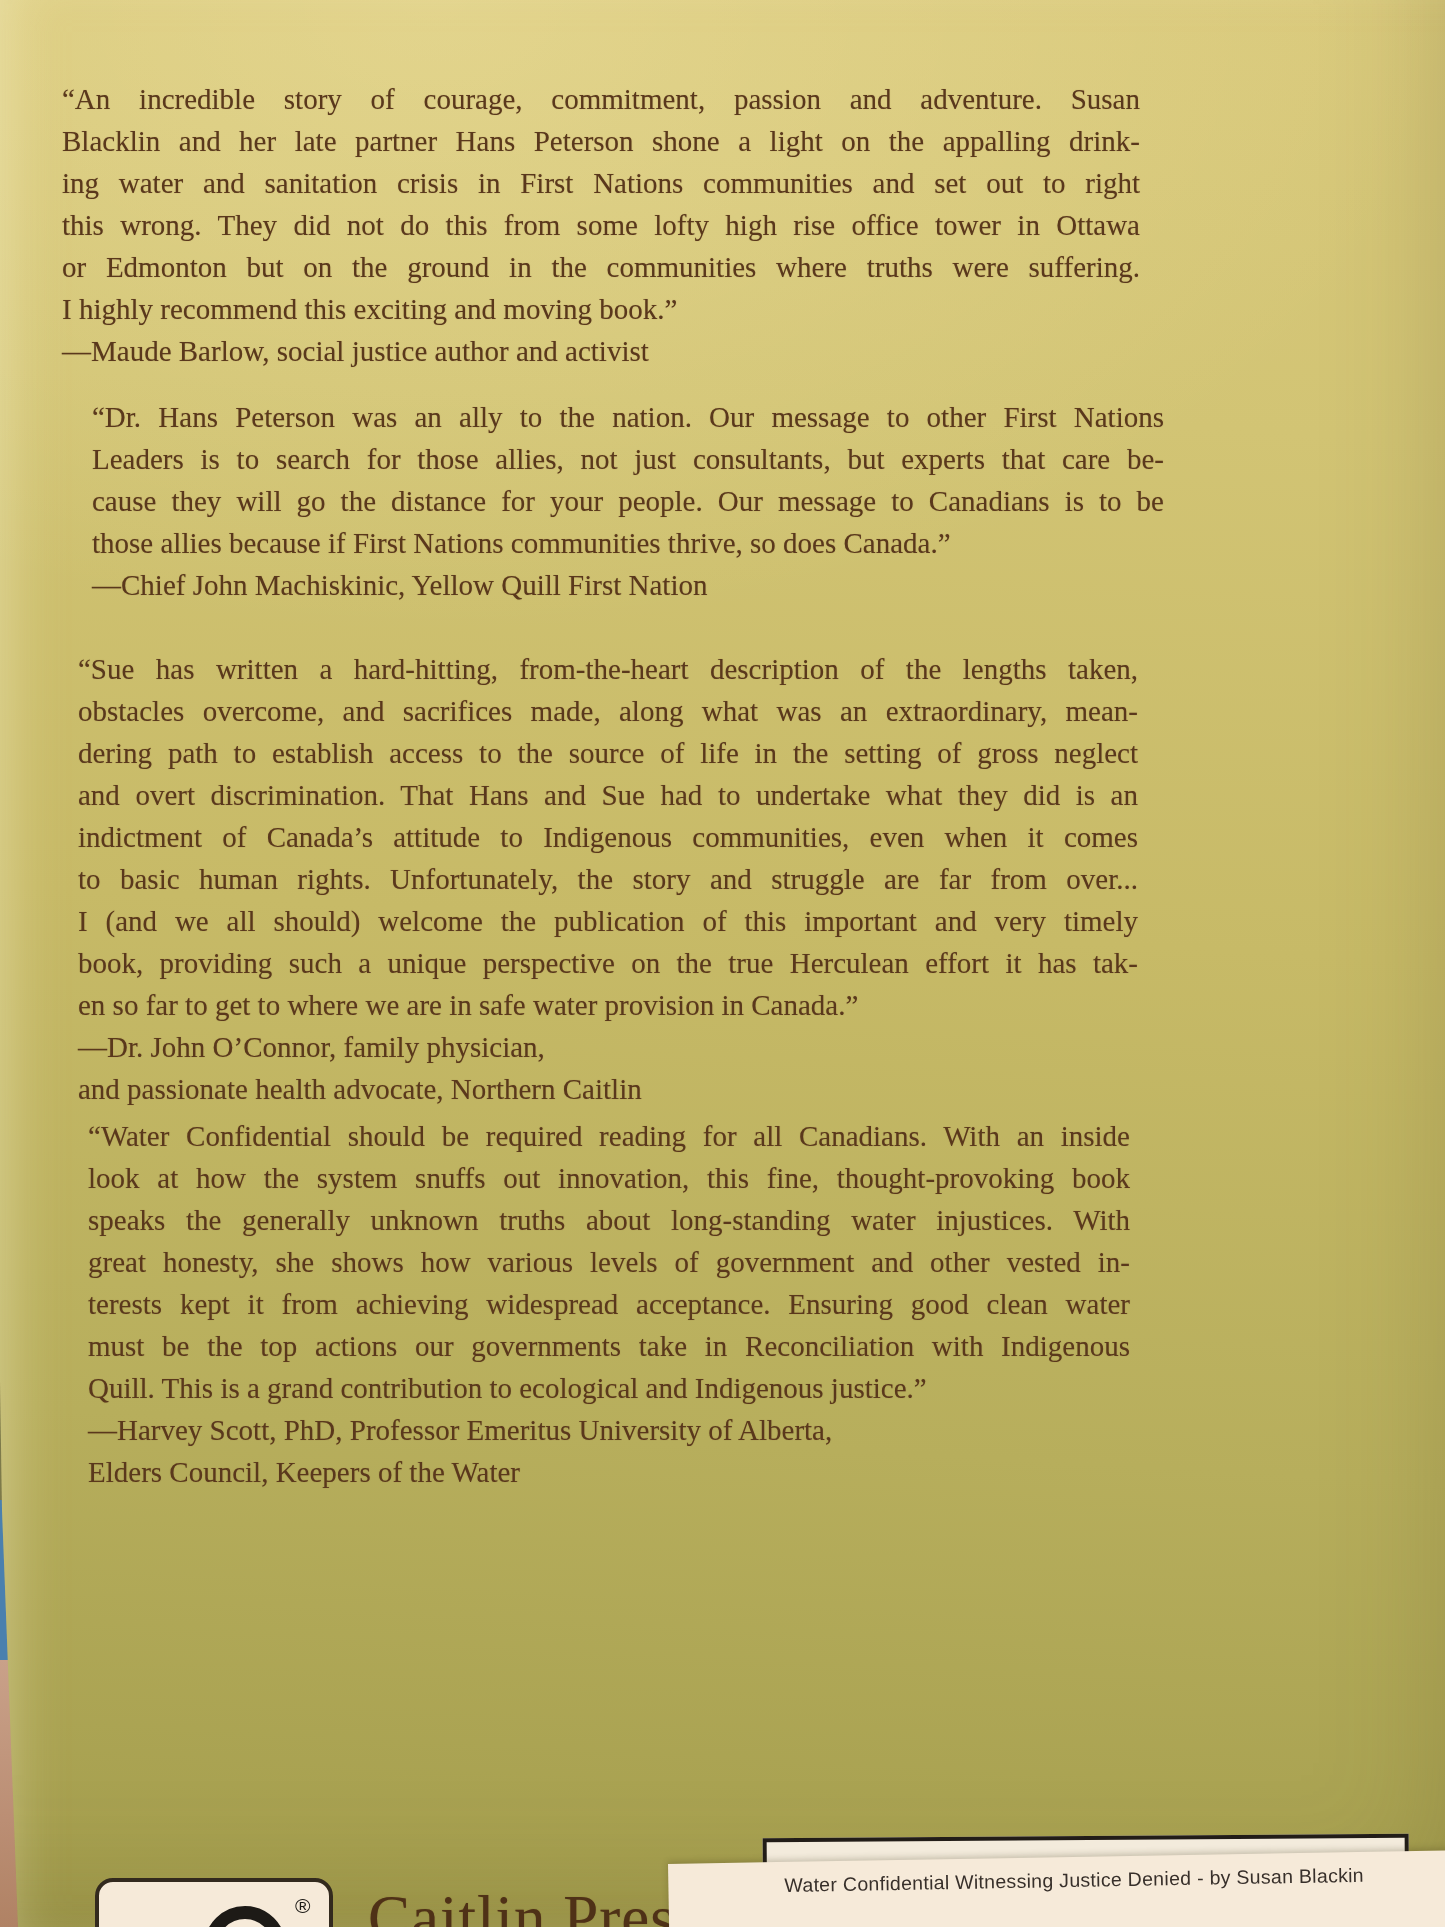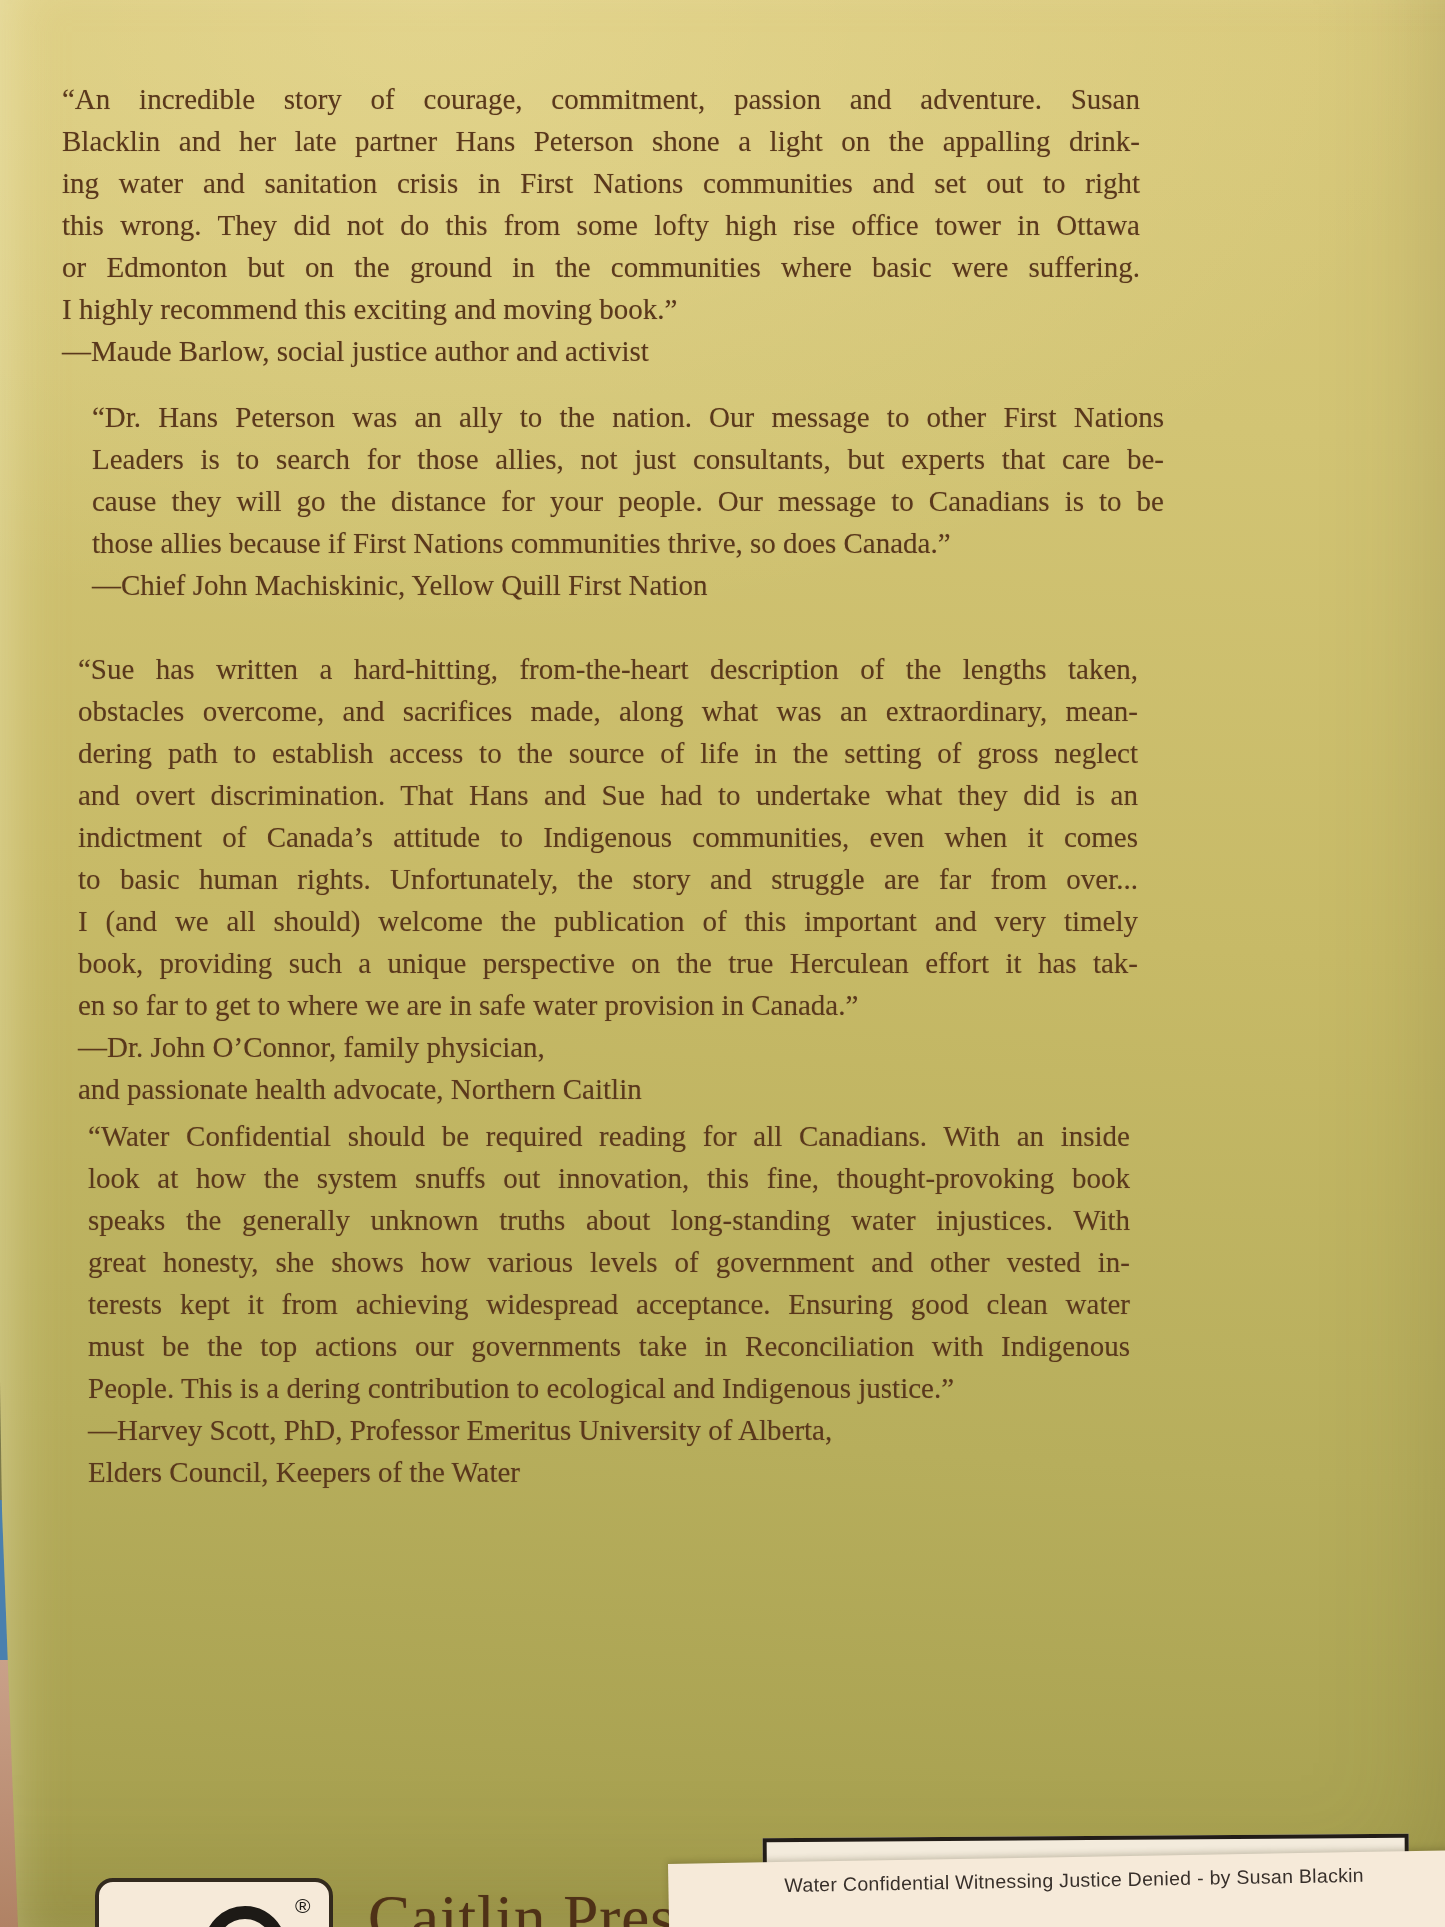--- a/index.html
+++ b/index.html
@@ -68,21 +68,21 @@
   <div class="strip-tan"></div>
 </div>
 
 <div class="cover">
 
   <section class="quote" style="left:62px;top:78px;width:1078px;">
     <div class="line">“An incredible story of courage, commitment, passion and adventure. Susan</div>
     <div class="line">Blacklin and her late partner Hans Peterson shone a light on the appalling drink-</div>
     <div class="line">ing water and sanitation crisis in First Nations communities and set out to right</div>
     <div class="line">this wrong. They did not do this from some lofty high rise office tower in Ottawa</div>
-    <div class="line">or Edmonton but on the ground in the communities where basic were suffering.</div>
+    <div class="line">or Edmonton but on the ground in the communities where truths were suffering.</div>
     <div class="line last">I highly recommend this exciting and moving book.”</div>
     <div class="attr">—Maude Barlow, social justice author and activist</div>
   </section>
 
   <section class="quote" style="left:68px;top:396px;width:1072px;margin-left:24px;">
     <div class="line">“Dr. Hans Peterson was an ally to the nation. Our message to other First Nations</div>
     <div class="line">Leaders is to search for those allies, not just consultants, but experts that care be-</div>
     <div class="line">cause they will go the distance for your people. Our message to Canadians is to be</div>
     <div class="line last">those allies because if First Nations communities thrive, so does Canada.”</div>
     <div class="attr">—Chief John Machiskinic, Yellow Quill First Nation</div>
@@ -102,21 +102,21 @@
     <div class="attr">and passionate health advocate, Northern Caitlin</div>
   </section>
 
   <section class="quote" style="left:88px;top:1115px;width:1042px;">
     <div class="line"><span>“</span><span class="it">Water Confidential</span><span> should be required reading for all Canadians. With an inside</span></div>
     <div class="line">look at how the system snuffs out innovation, this fine, thought-provoking book</div>
     <div class="line">speaks the generally unknown truths about long-standing water injustices. With</div>
     <div class="line">great honesty, she shows how various levels of government and other vested in-</div>
     <div class="line">terests kept it from achieving widespread acceptance. Ensuring good clean water</div>
     <div class="line">must be the top actions our governments take in Reconciliation with Indigenous</div>
-    <div class="line last">People. This is a dering contribution to ecological and Indigenous justice.”</div>
+    <div class="line last">Quill. This is a grand contribution to ecological and Indigenous justice.”</div>
     <div class="attr">—Harvey Scott, PhD, Professor Emeritus University of Alberta,</div>
     <div class="attr">Elders Council, Keepers of the Water</div>
   </section>
 
   <div class="logo-box">
     <div class="logo-ring"></div>
     <span class="logo-reg">®</span>
   </div>
   <div class="publisher-name">Caitlin Press</div>
 

